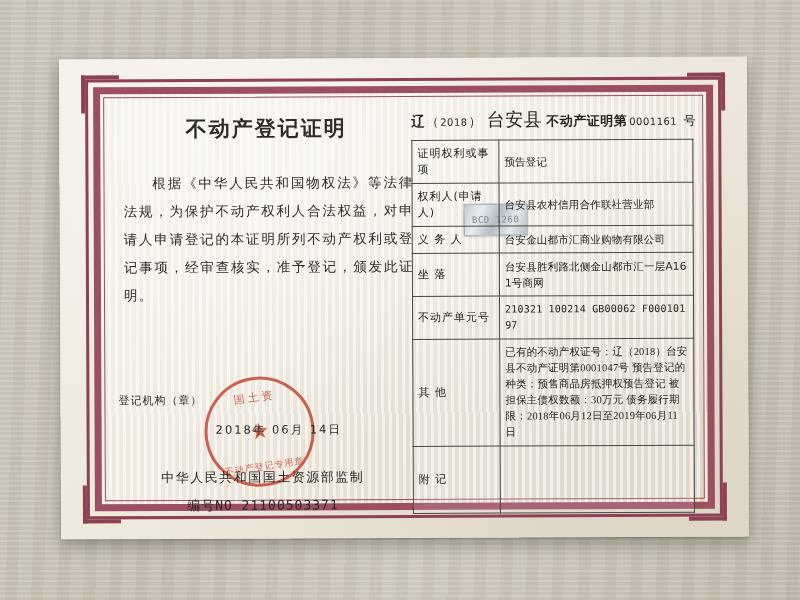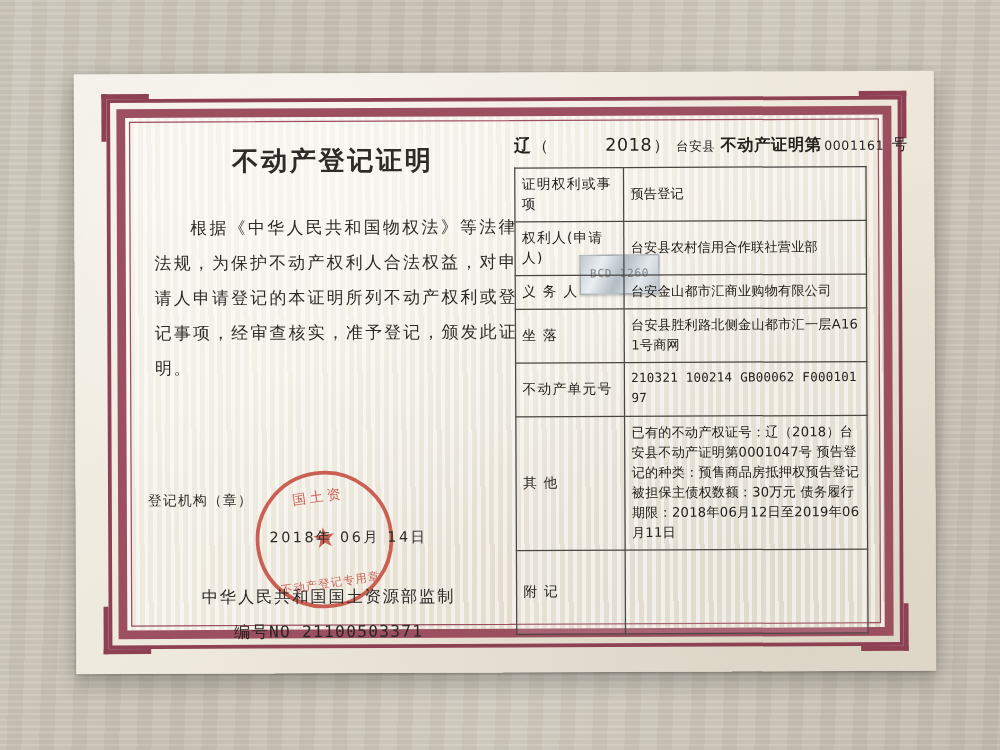--- a/index.html
+++ b/index.html
@@ -216,22 +216,22 @@
     display: flex;
     align-items: baseline;
     font-size: 12.5px;
     color: #221f1c;
     letter-spacing: .5px;
     margin-bottom: 8px;
     white-space: nowrap;
   }
   .head-line .prov { font-weight: bold; font-size: 13.5px; }
   .head-line .paren { margin: 0 1px; }
-  .head-line .yr { font-size: 14px; padding-left: 44px; }
-  .head-line .county { font-size: 10px; margin-left: 4px;}
+  .head-line .yr { font-size: 10px; }
+  .head-line .county { font-size: 18px; margin-left: 4px;}
   .head-line .kind { font-weight: bold; font-size: 13px; margin-left: 4px; }
   .head-line .num { font-size: 10px; margin-left: 2px; letter-spacing: .5px; }
   .head-line .hao { margin-left: 6px; font-size: 12.5px; }
 
   table.info {
     border-collapse: collapse;
     width: 282px;
     table-layout: fixed;
     background: rgba(255,255,255,0.12);
   }
@@ -247,21 +247,21 @@
     width: 76px;
     letter-spacing: 1px;
     font-size: 11px;
     color: #1f1c19;
   }
   table.info td.value {
     letter-spacing: .2px;
     word-break: break-all;
   }
   td.value.mono { font-family: "DejaVu Sans Mono", "Liberation Mono", monospace; font-size: 10px; letter-spacing: .3px;}
-  td.tall { height: 90px; vertical-align: middle; }
+  td.tall { height: 90px; vertical-align: middle; font-family: Liberation Serif, serif; }
   td.tall2 { height: 56px; }
 
   
   .holo {
     position: absolute;
     left: 352px;
     top: 100px;
     width: 62px;
     height: 30px;
     background: linear-gradient(115deg, #b9c2c9 0%, #e7ecef 25%, #a9b4bd 50%, #dfe5e9 75%, #aeb8c0 100%);

